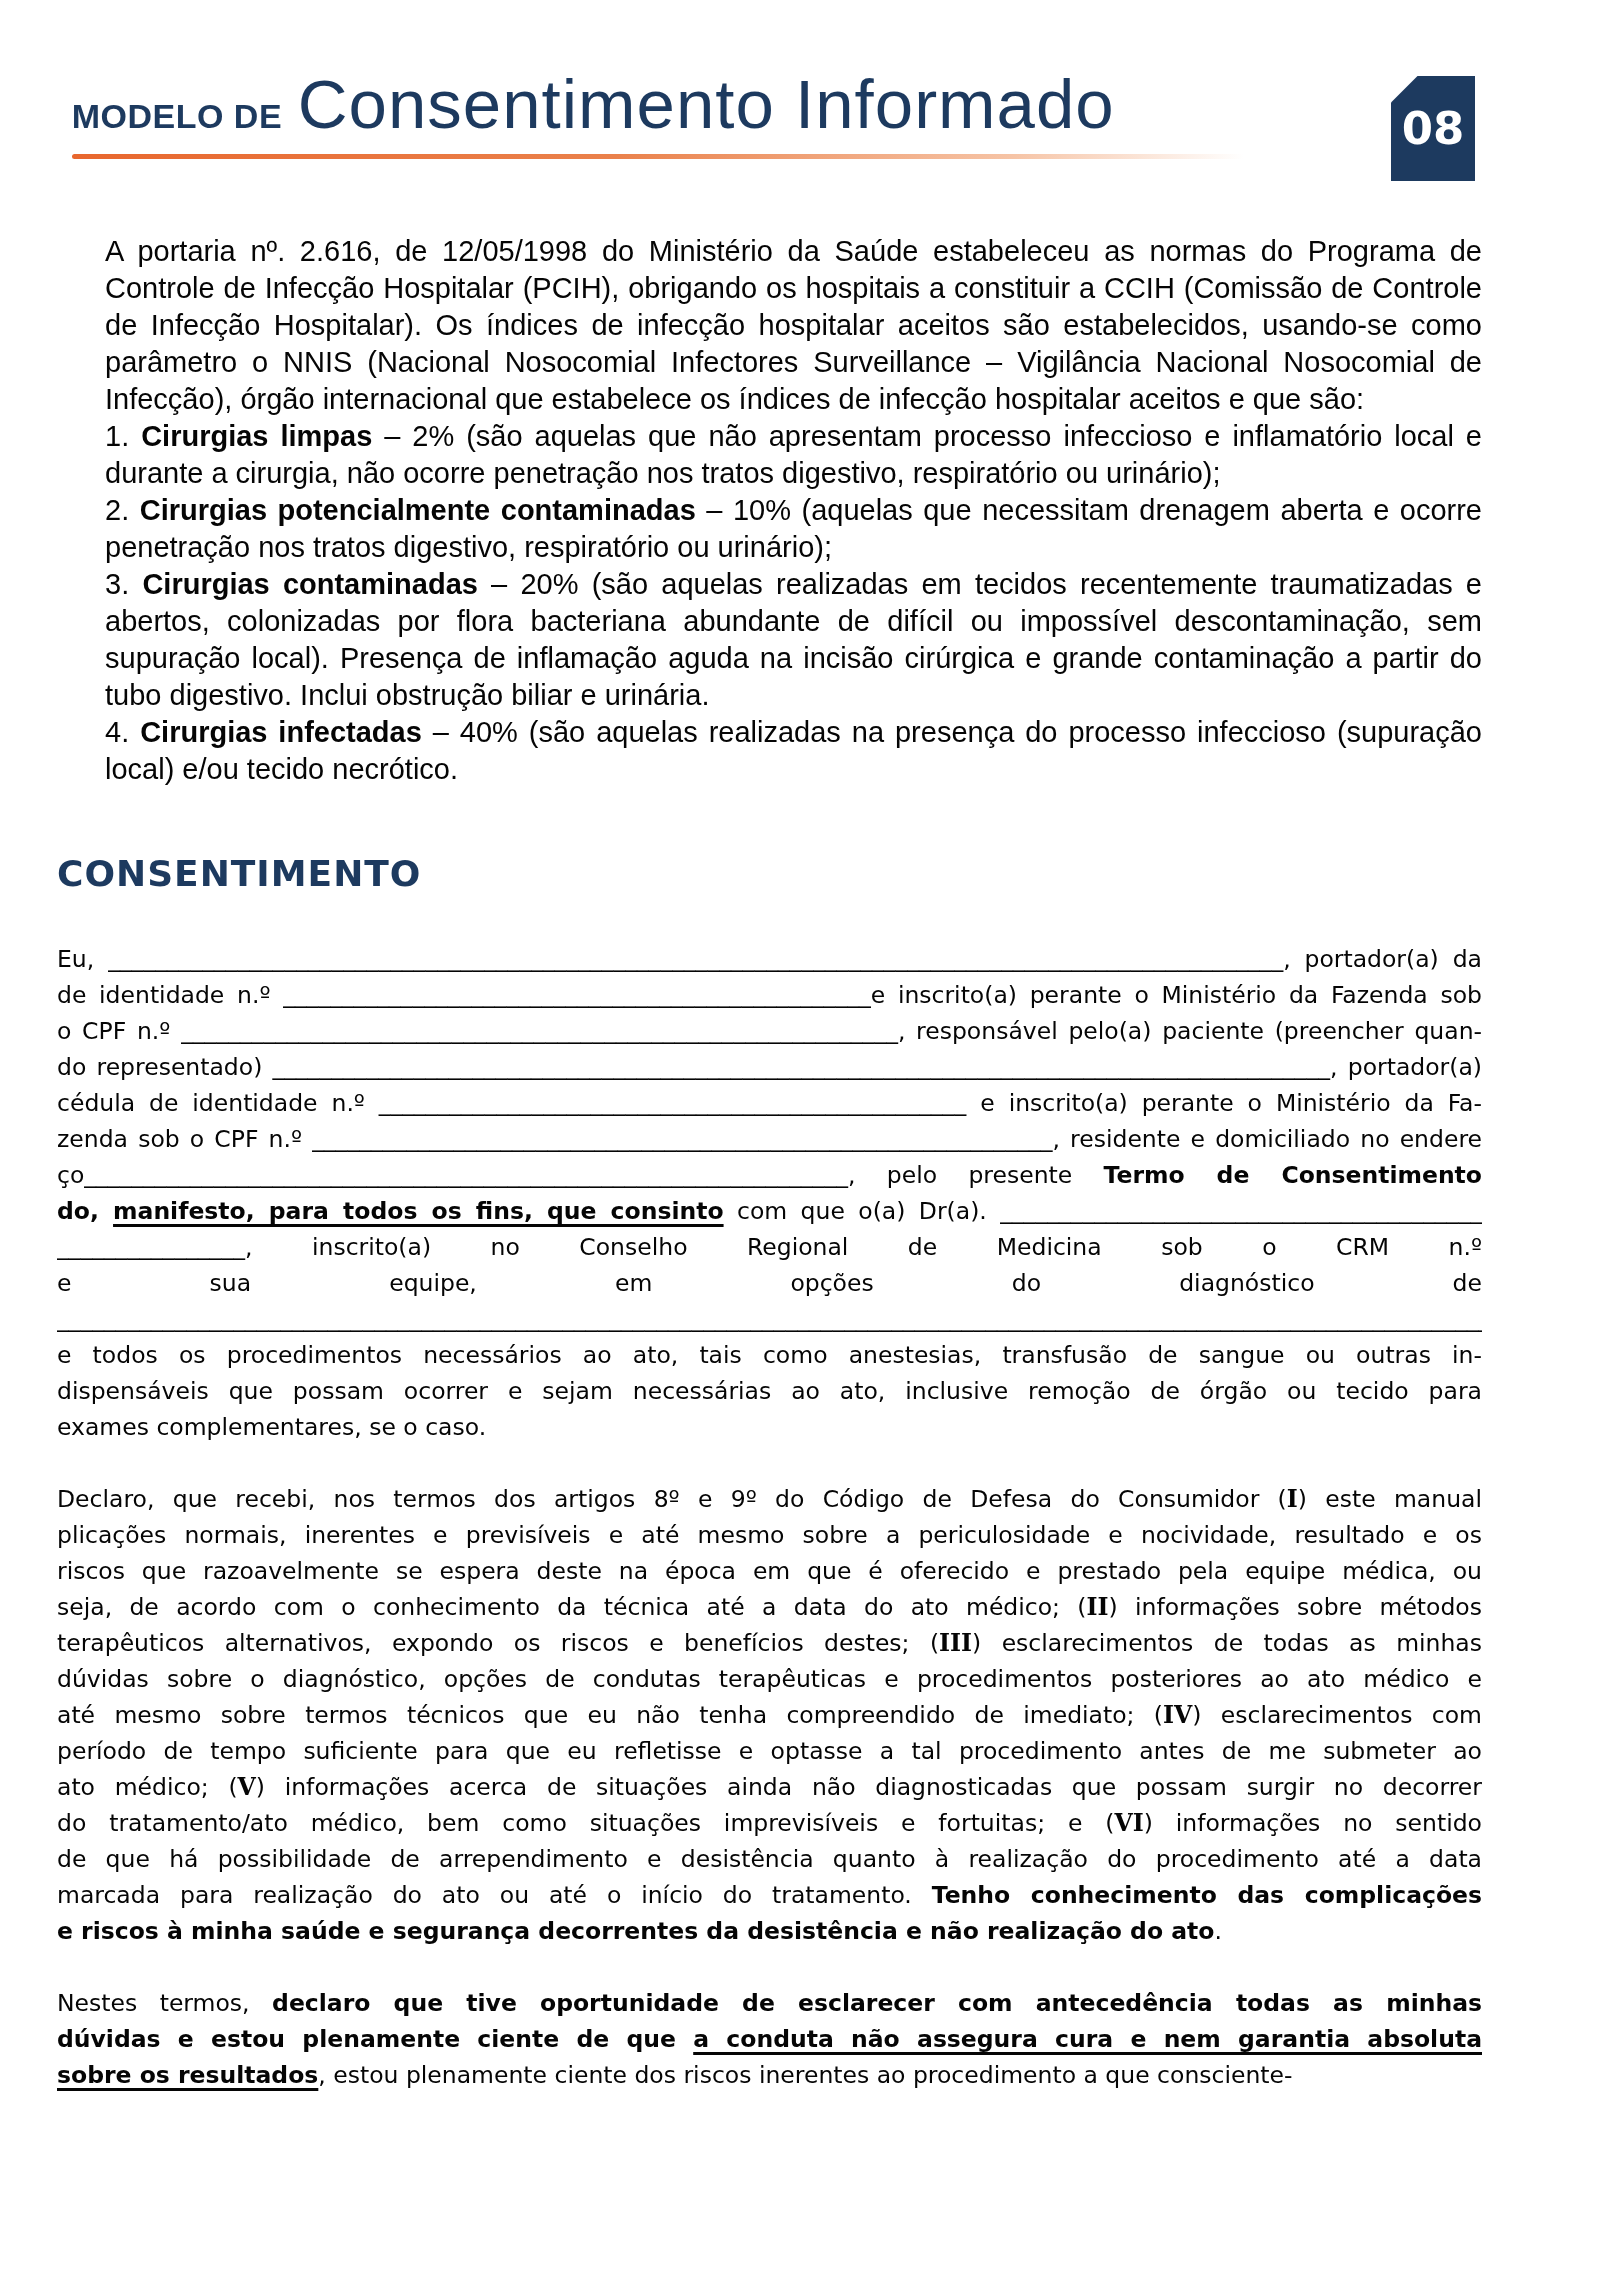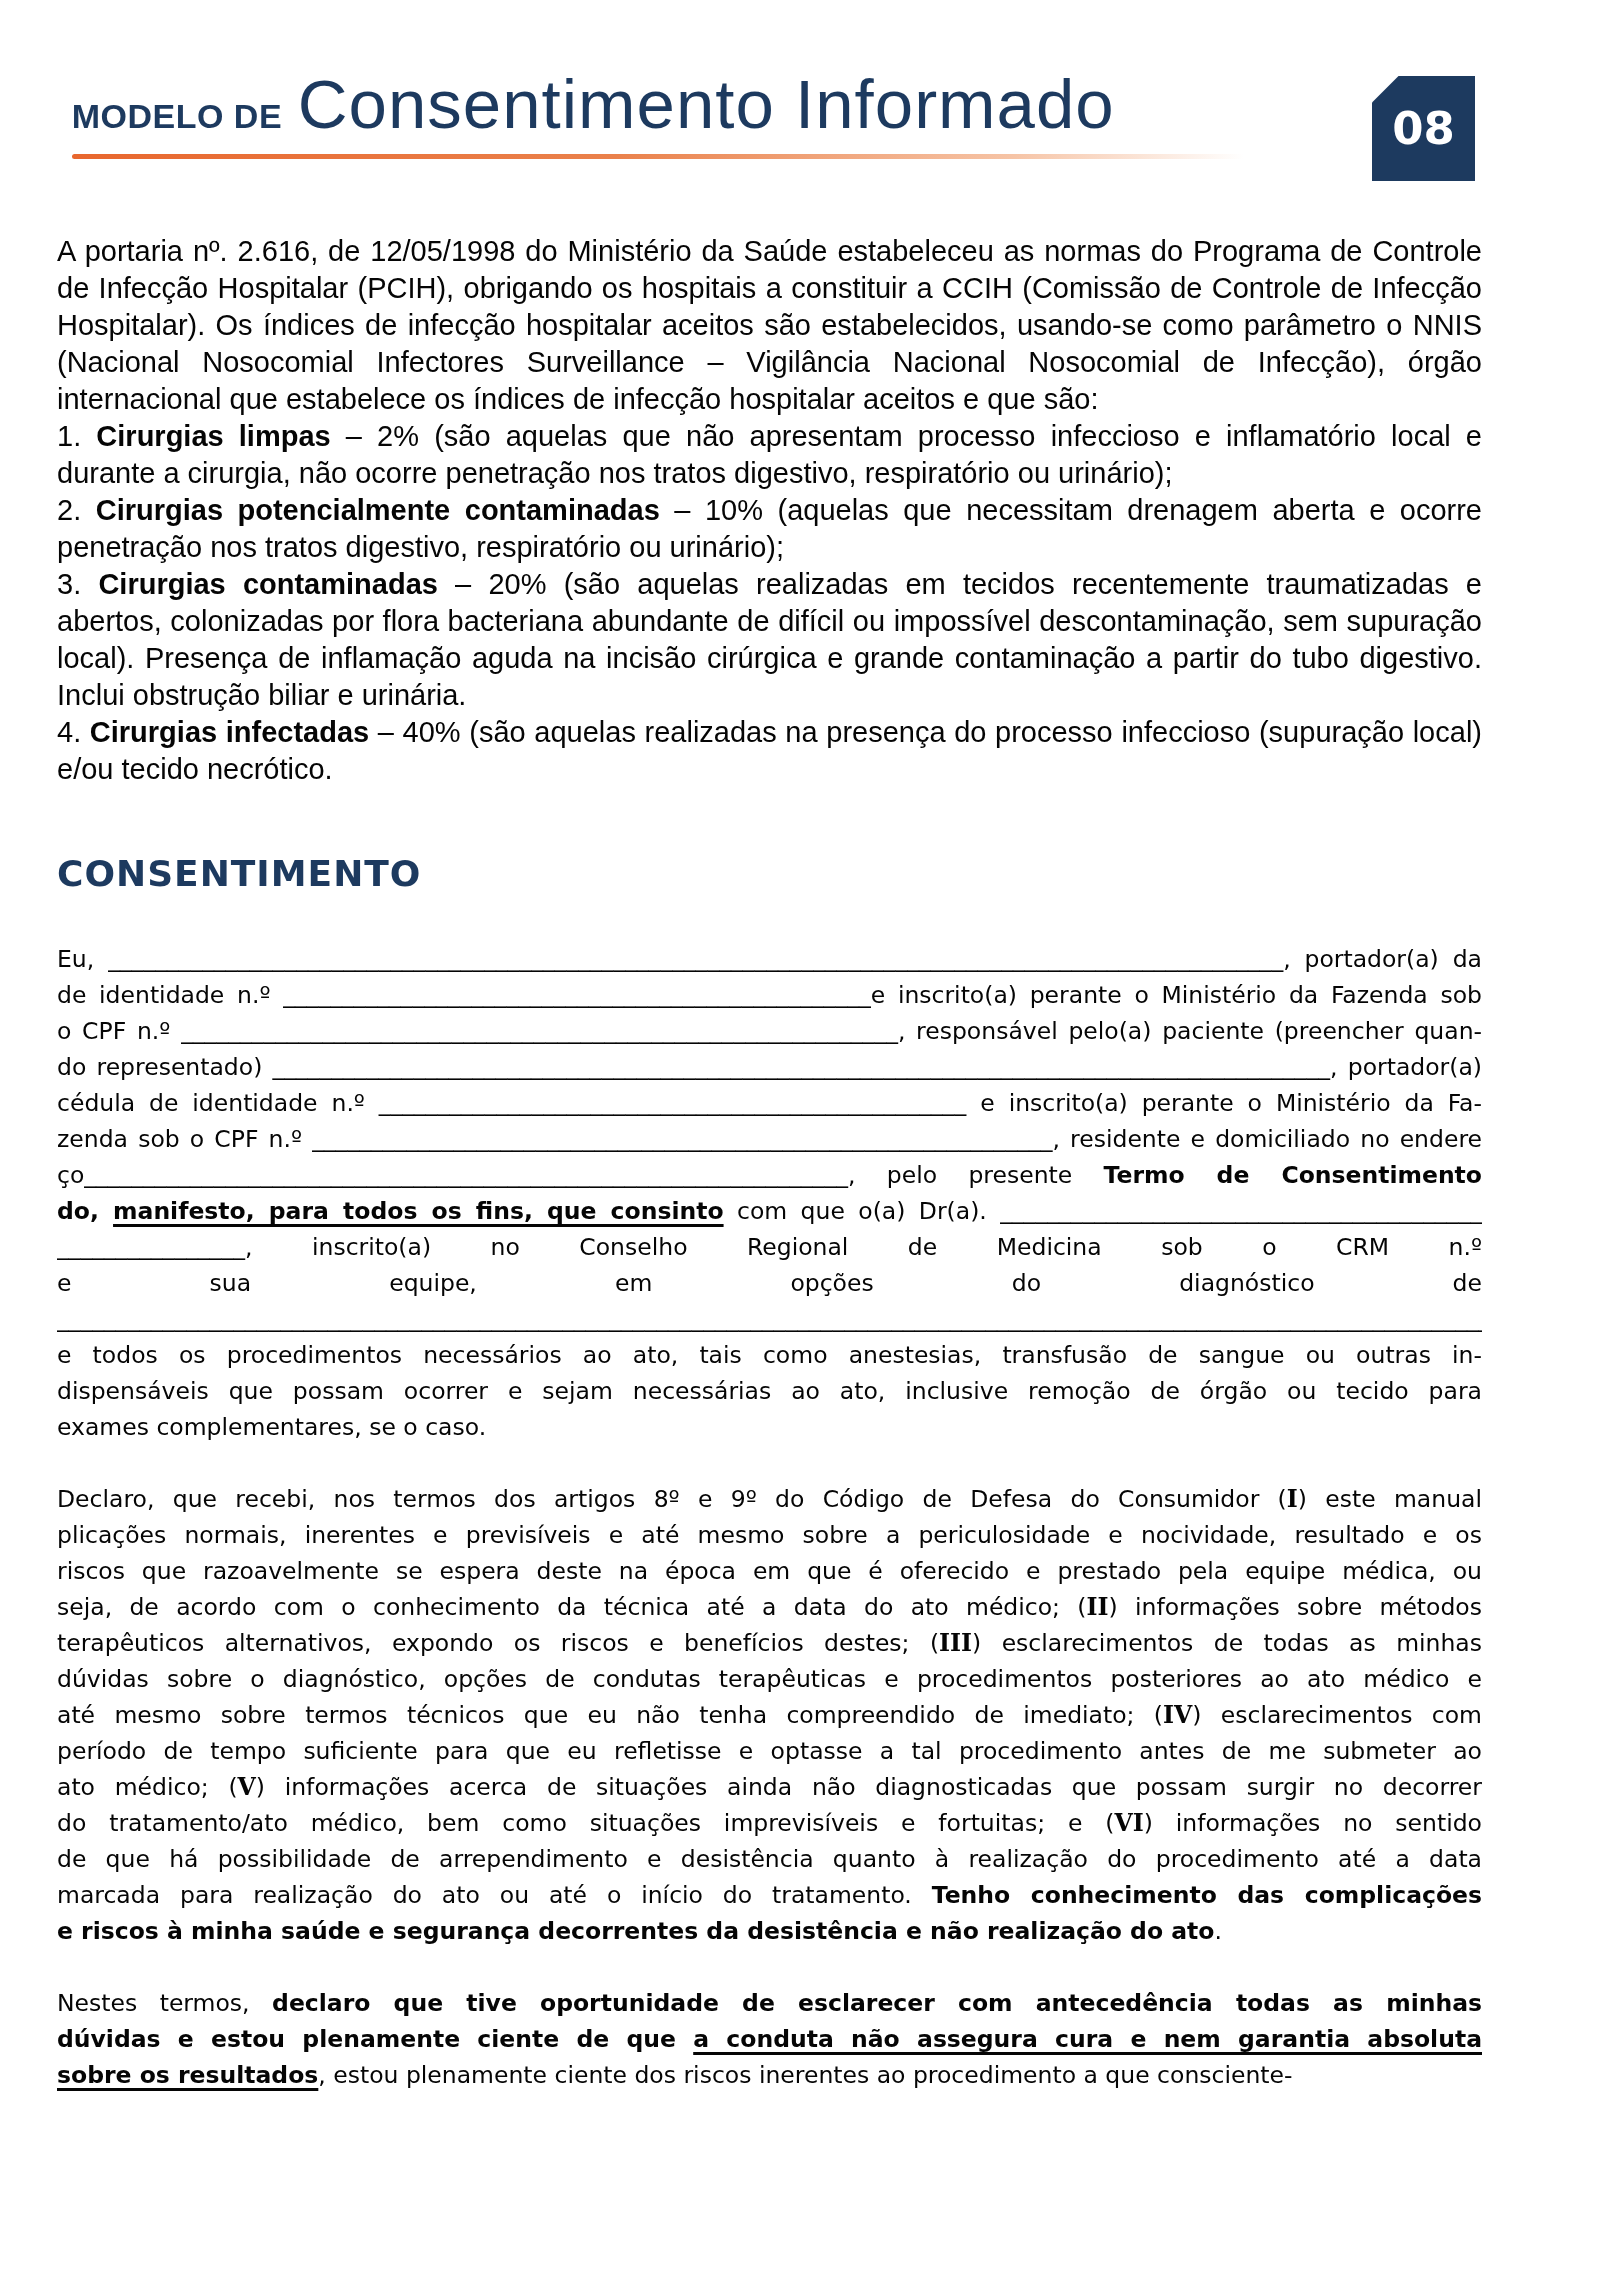--- a/index.html
+++ b/index.html
@@ -7,27 +7,27 @@
   body { width:1621px; height:2293px; font-family:"Liberation Sans", sans-serif; color:#000; }
   .page { position:relative; width:1621px; height:2293px; background:#fff; padding:0 139px 0 57px; overflow:hidden; }
 
   
   .header { position:relative; margin-top:65px; }
   .header-line { display:flex; align-items:baseline; gap:15.7px; padding-left:14.7px; }
   .kicker { font-weight:bold; font-size:34px; letter-spacing:0.5px; color:var(--navy,#1d3a5f); white-space:nowrap; }
   .title { font-size:69px; font-weight:normal; letter-spacing:1px; color:var(--navy,#1d3a5f); white-space:nowrap; }
   .rule { margin-top:9.8px; margin-left:14.7px; height:4.9px; width:1208px; border-radius:2.9px;
           background:linear-gradient(to right, var(--orange,#e8672e) 0%, #ea814b 45%, #f6c4a6 78%, rgba(255,255,255,0) 97%); }
-  .badge { position:absolute; top:76px; right:146px; width:103px; height:105px;
+  .badge { position:absolute; top:76px; right:146px; width:84px; height:105px;
            background:var(--navy,#1d3a5f); color:#fff; display:flex; align-items:center; justify-content:center;
            font-family:"DejaVu Sans", sans-serif; font-weight:bold; font-size:45px;
            clip-path:polygon(26.5px 0, 100% 0, 100% 100%, 0 100%, 0 26.5px); }
 
   
-  .intro { margin-top:74px; font-size:29px; line-height:37px; text-align:justify; color:#050505; }
+  .intro { margin-top:74px; font-size:29px; line-height:37px; text-align:justify; color:#050505;margin-left:48px; }
   .intro p { margin:0; }
 
   
   .section-title { margin-top:65px; font-family:"DejaVu Sans", sans-serif; font-weight:bold;
                    font-size:36px; letter-spacing:1px; color:var(--navy,#1d3a5f); }
 
   
   .consent { margin-top:47px; font-family:"DejaVu Sans", sans-serif; font-size:23.5px; line-height:36px; color:#050505; }
   .line { text-align:justify; overflow:hidden; max-height:36px; }
   .line.jl { text-align-last:justify; }

